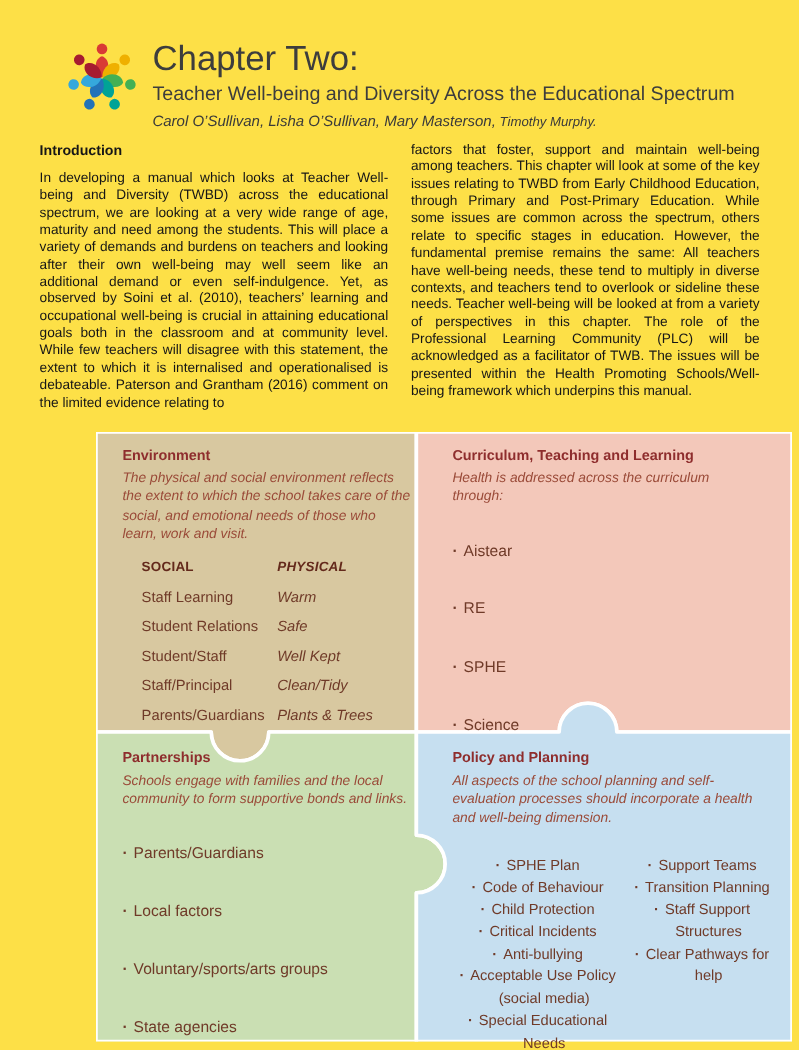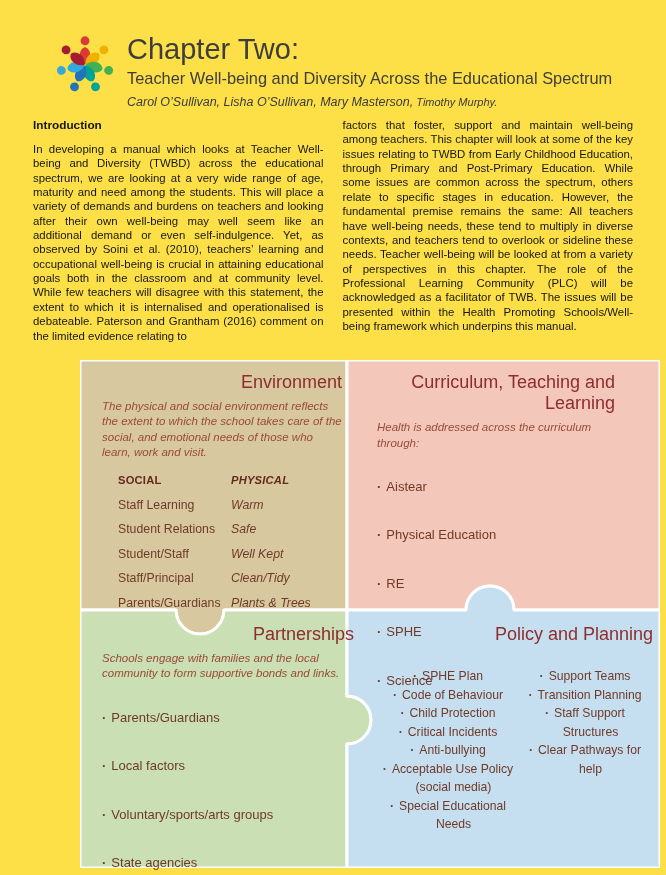--- a/index.html
+++ b/index.html
@@ -20,21 +20,21 @@
   
   .bodycols { position: absolute; left: 33px; top: 118px; width: 600px; display: flex; gap: 19px; }
   .col { width: 291px; text-align: justify; font-size: 11.4px; line-height: 1.26; color: #161616; }
   .intro-heading { font-weight: bold; font-size: 11.8px; margin: 0 0 9px 0; text-align: left; }
   .col p { margin: 0; }
 
   
   .puzzle { position: absolute; left: 80px; top: 360px; width: 580px; height: 508px; }
   .puzzle svg.bg { position: absolute; left: 0; top: 0; }
   .panel { position: absolute; }
-  .panel h3 { margin: 0; font-size: 18px; font-weight: normal; color: #8e2d2d; line-height: 1.18; text-align: right; }
+  .panel h3 { margin: 0; font-size: 12px; font-weight: bold; color: #8e2d2d; line-height: 1.18; }
   .panel .desc { font-style: italic; font-size: 11.5px; line-height: 1.32; color: #9a4a38; margin-top: 6px; }
 
   ul { list-style: none; margin: 0; padding: 0; }
 
   
   .panel-environment { left: 22px; top: 12px; width: 240px; }
   .env-cols { display: flex; margin-top: 14px; }
   .env-col1 { width: 113px; margin-left: 16px; }
   .env-col2 { flex: 1; font-style: italic; }
   .env-label { font-weight: bold; font-size: 11.2px; color: #63291b; margin-bottom: 7px; letter-spacing: 0.2px; }
@@ -149,21 +149,20 @@
           </ul>
         </div>
       </div>
     </div>
 
     <div class="panel panel-curriculum">
       <h3>Curriculum, Teaching and Learning</h3>
       <div class="desc">Health is addressed across the curriculum through:</div>
       <ul class="dot-list">
         <li>Aistear</li>
-        <li>Physical Education</li>
         <li>RE</li>
         <li>SPHE</li>
         <li>Science</li>
       </ul>
     </div>
 
     <div class="panel panel-partnerships">
       <h3>Partnerships</h3>
       <div class="desc">Schools engage with families and the local community to form supportive bonds and links.</div>
       <ul class="dot-list">
@@ -171,20 +170,21 @@
         <li>Local factors</li>
         <li>Voluntary/sports/arts groups</li>
         <li>State agencies</li>
         <li>Community groups</li>
         <li>Support services</li>
       </ul>
     </div>
 
     <div class="panel panel-policy">
       <h3>Policy and Planning</h3>
+      <div class="desc">All aspects of the school planning and self-evaluation processes should incorporate a health and well-being dimension.</div>
       <div class="policy-cols">
         <ul class="policy-list policy-col1">
           <li>SPHE Plan</li>
           <li>Code of Behaviour</li>
           <li>Child Protection</li>
           <li>Critical Incidents</li>
           <li>Anti-bullying</li>
           <li>Acceptable Use Policy (social media)</li>
           <li>Special Educational Needs</li>
         </ul>

